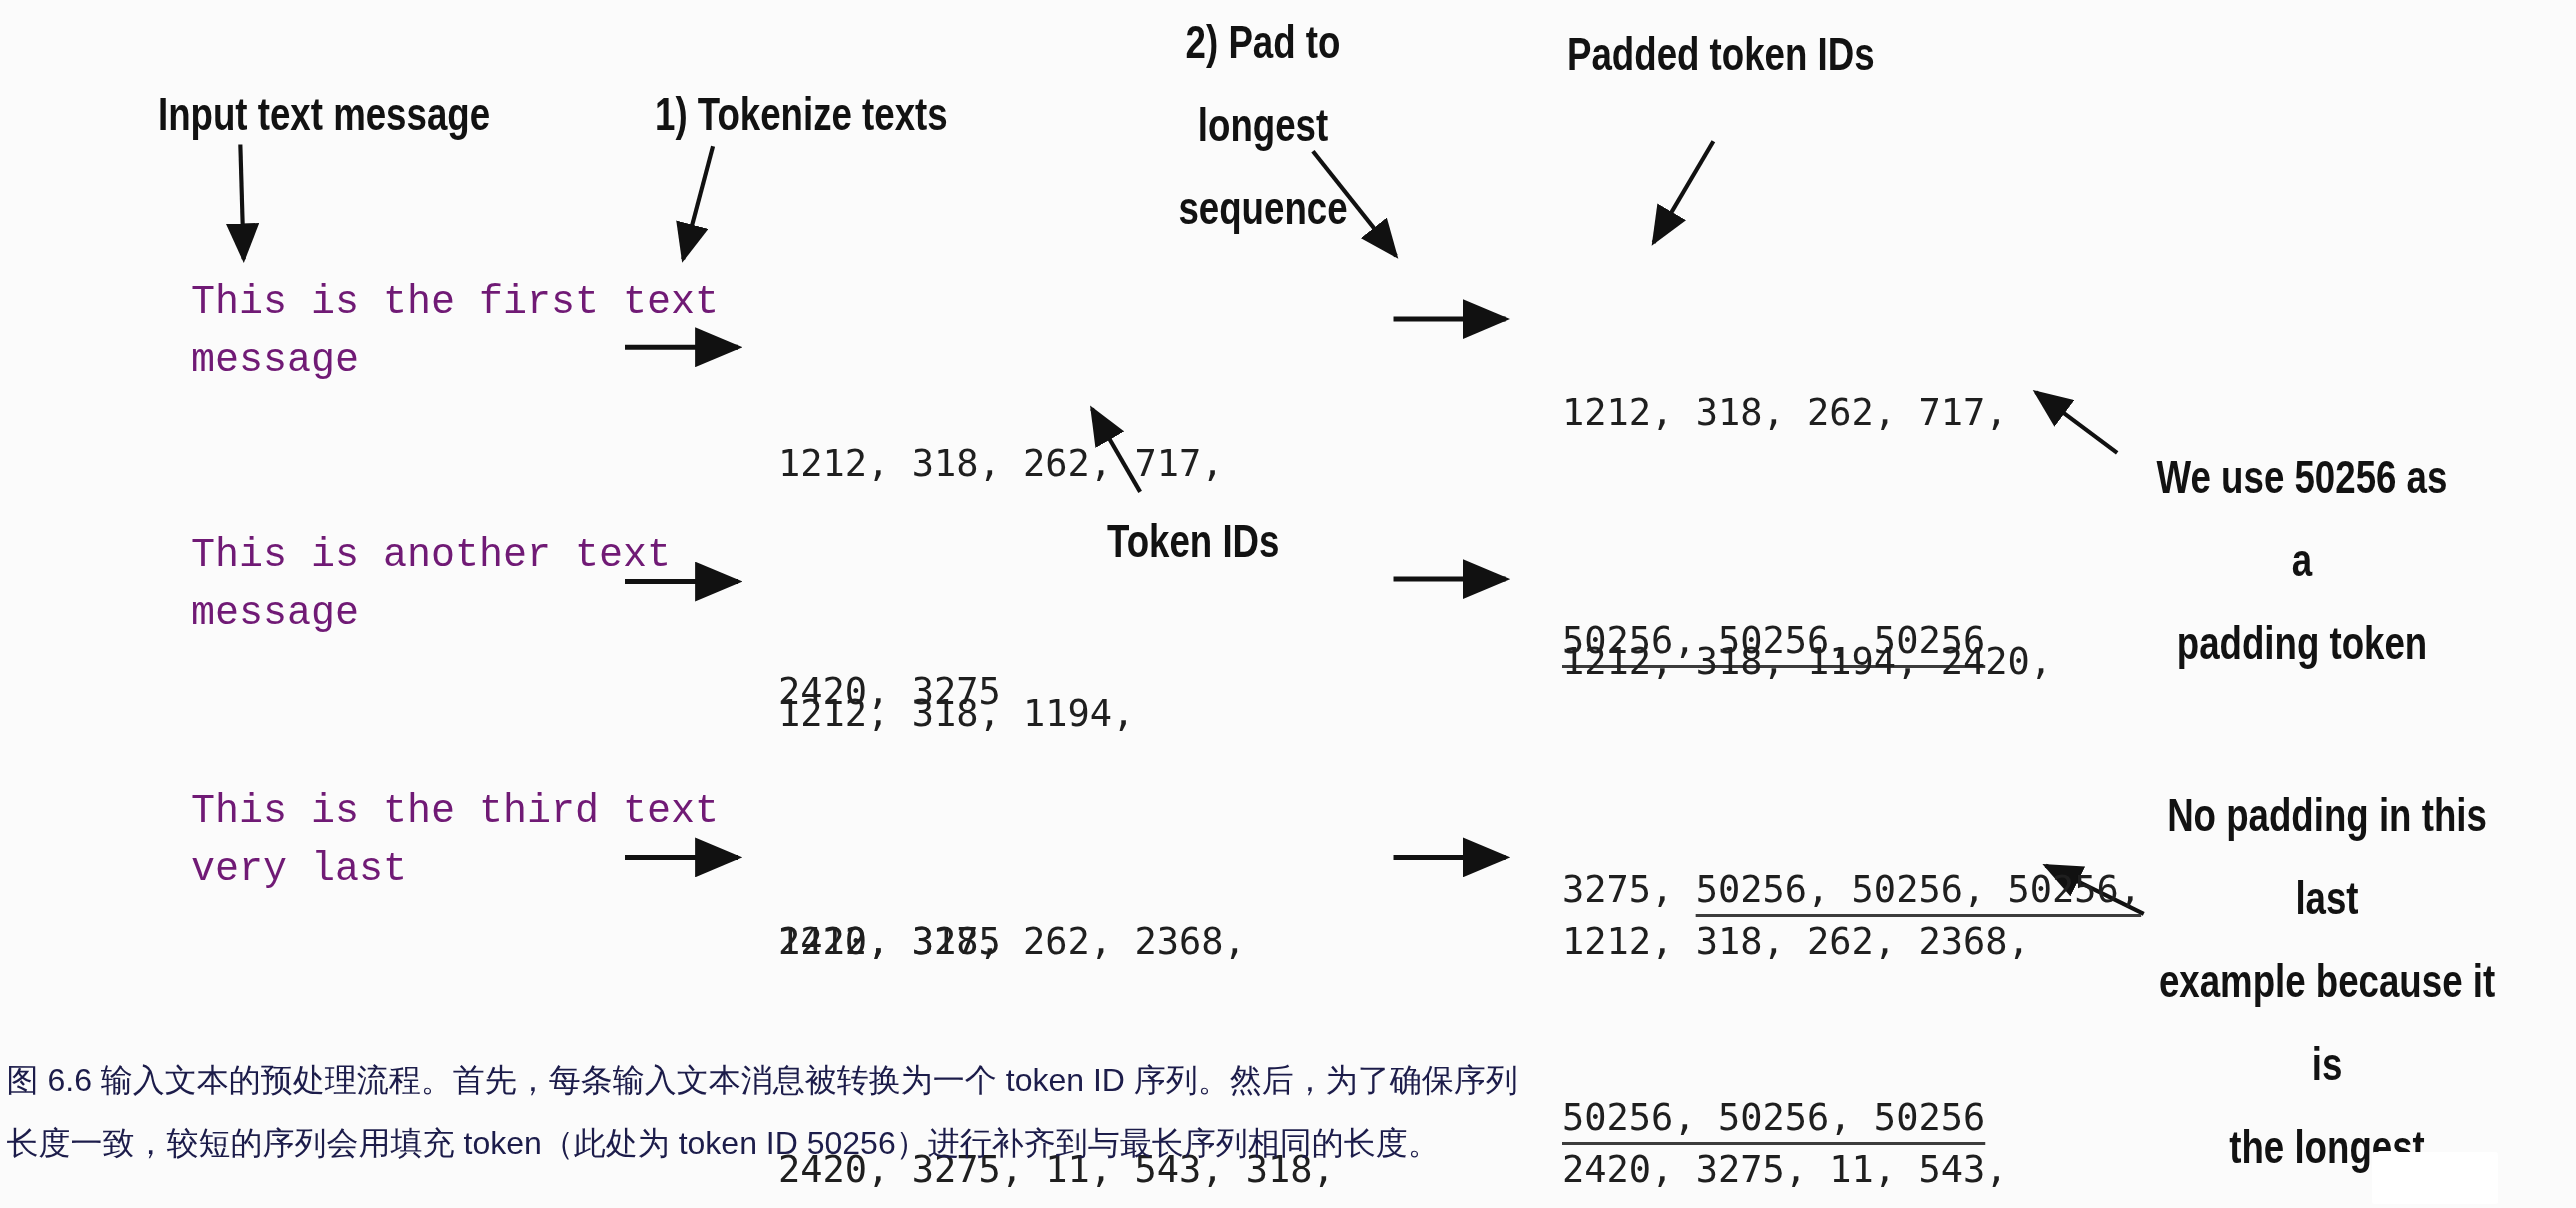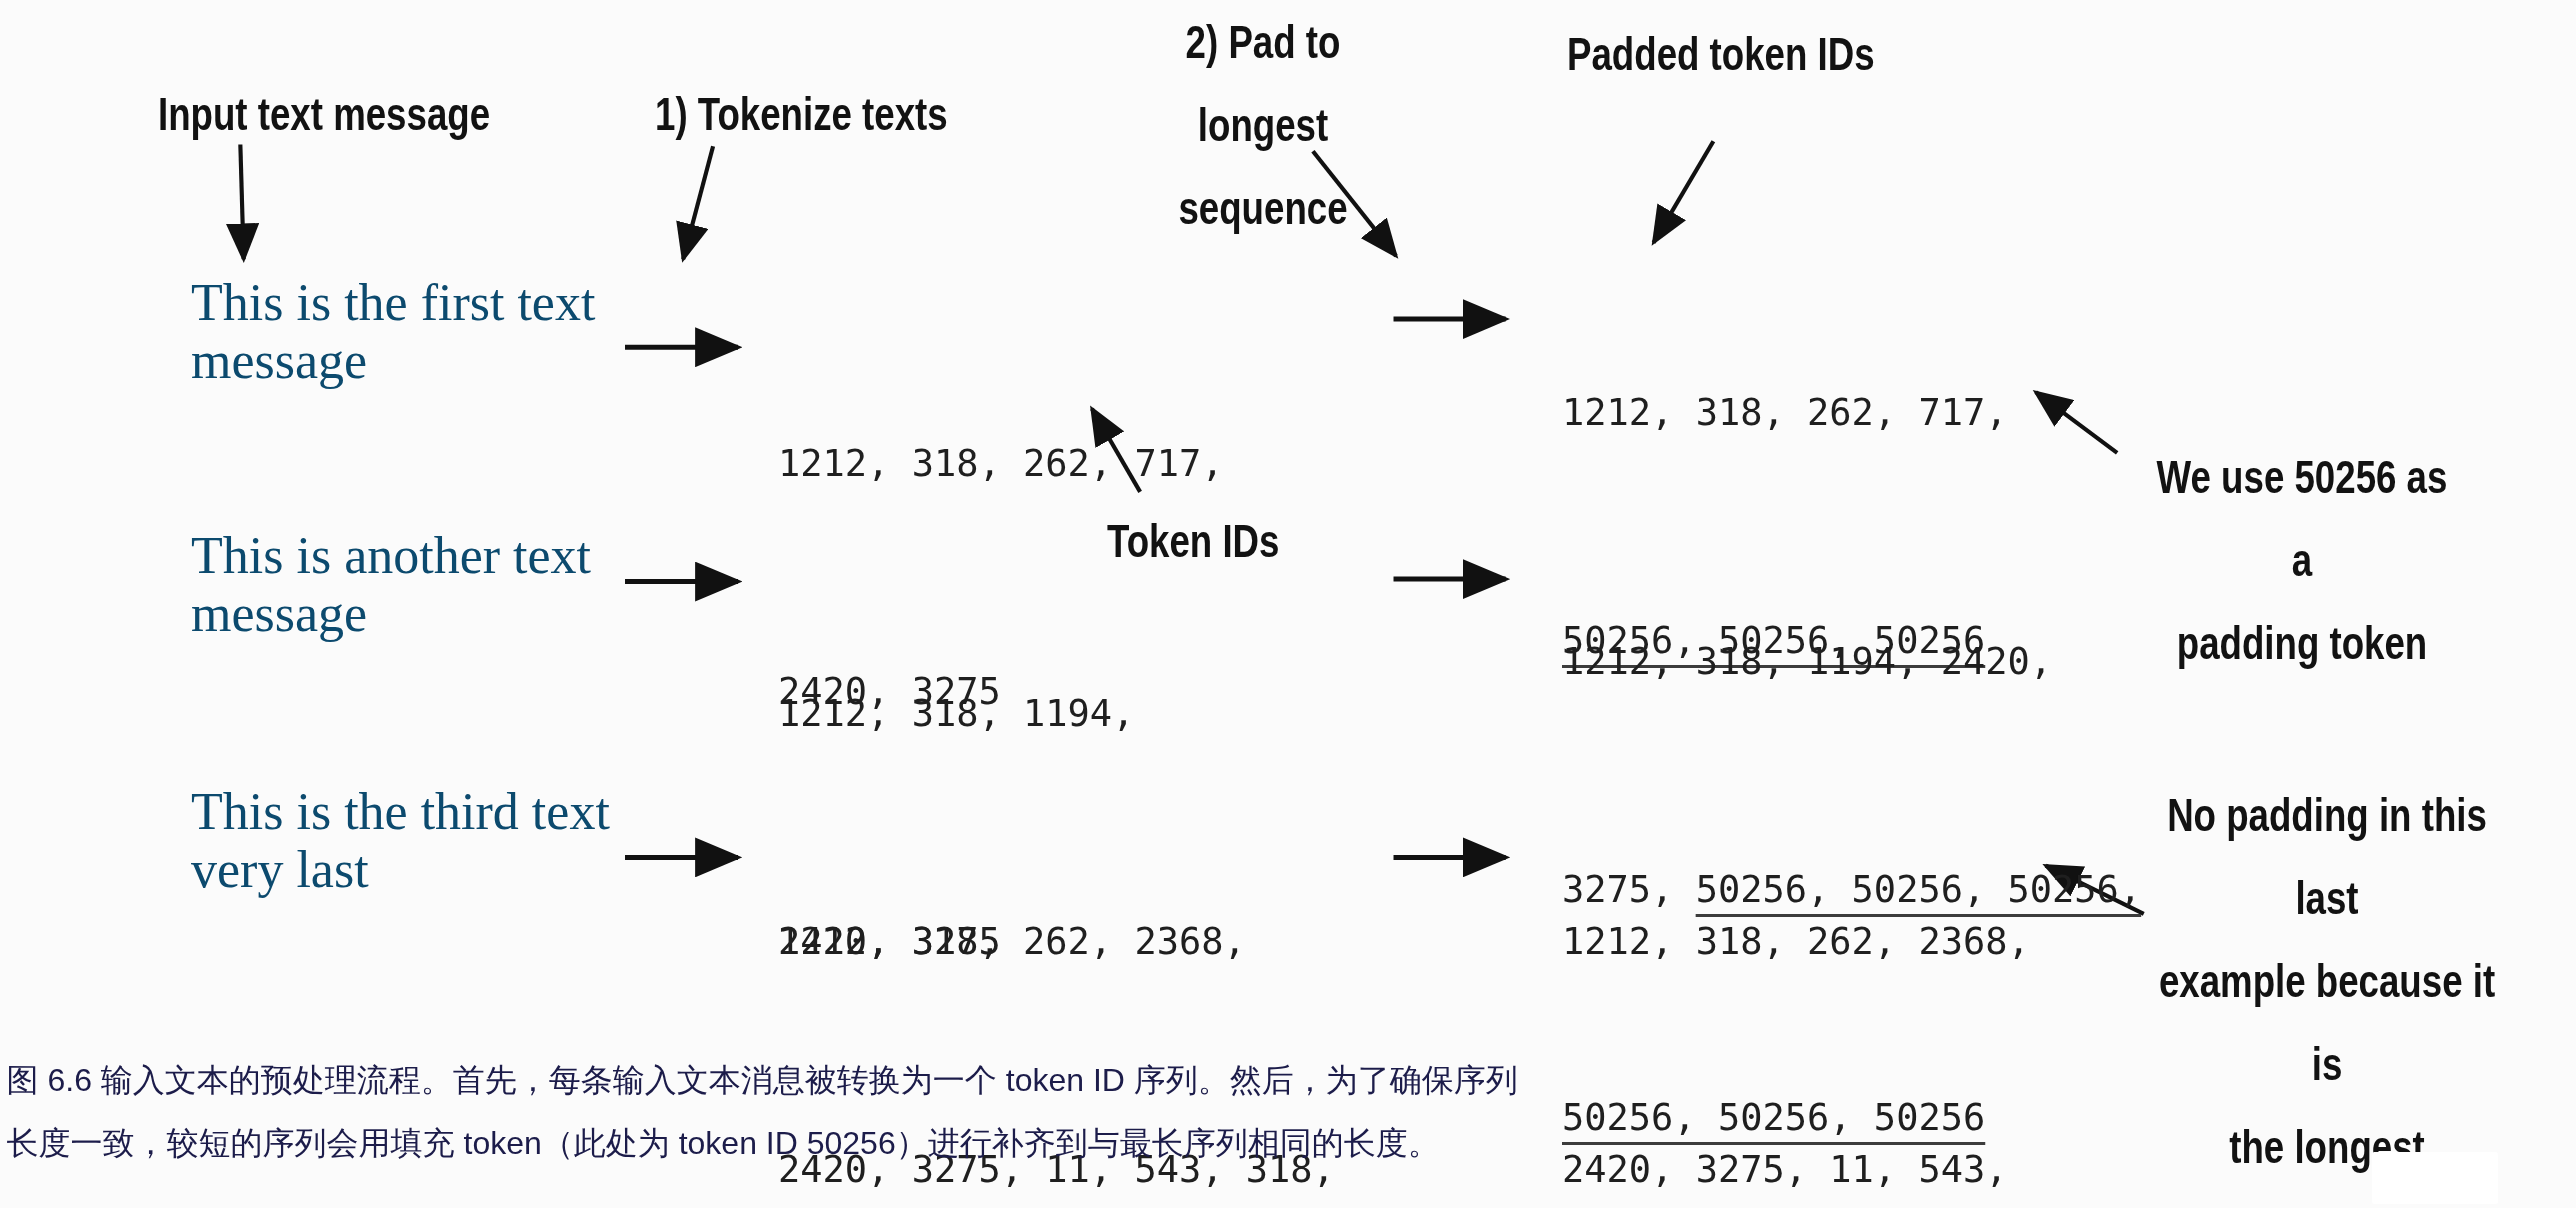--- a/index.html
+++ b/index.html
@@ -22,24 +22,24 @@
     transform:scaleX(0.78);
     transform-origin:0 0;
   }
   .hand.center{
     text-align:center;
     transform-origin:50% 0;
     white-space:normal;
   }
   
   .sans{
-    font-family:Liberation Serif, serif;
-    font-size:52px;
+    font-family:Liberation Mono, monospace;
+    font-size:40px;
     line-height:58px;
-    color:#0c4a6e;
+    color:#701a75;
     white-space:nowrap;
   }
   
   .mono{
     font-family:"DejaVu Sans Mono","Liberation Mono",monospace;
     font-size:37px;
     line-height:76px;
     color:#1f1f1f;
     white-space:pre;
   }

